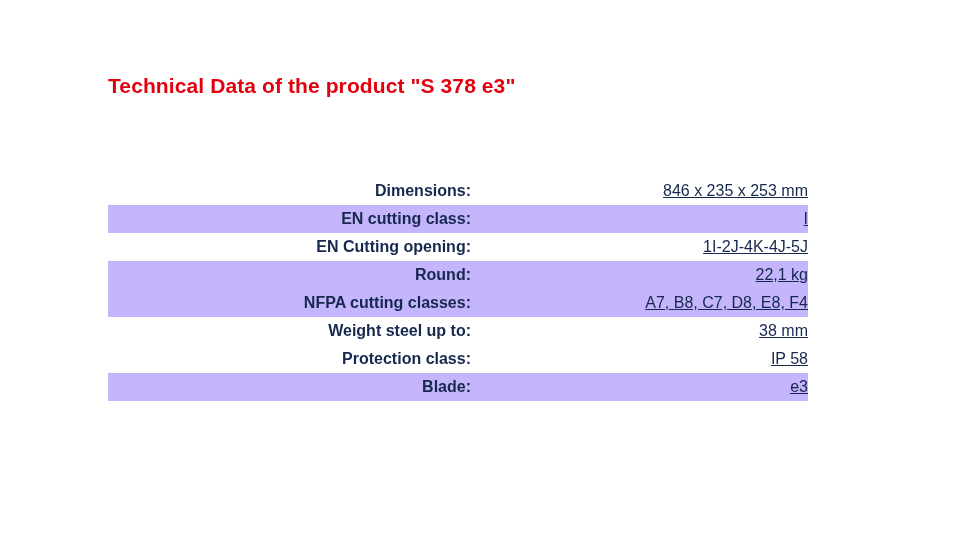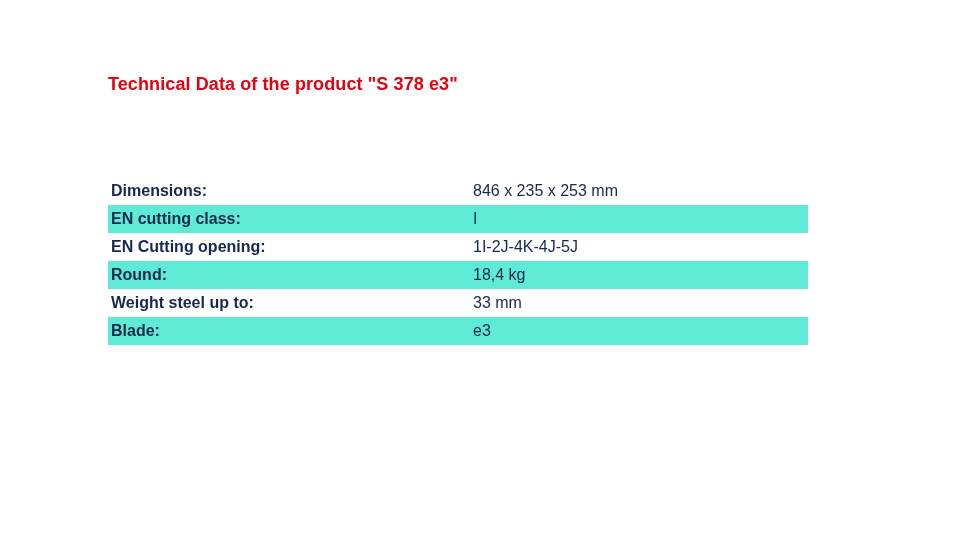--- a/index.html
+++ b/index.html
@@ -16,56 +16,58 @@
     position: relative;
   }
   .page {
     position: absolute;
     inset: 0;
   }
   .page-title {
     position: absolute;
     left: 108px;
     top: 74px;
-    font-size: 18px;
+    font-size: 21px;
     font-weight: bold;
     color: #e3000f;
     letter-spacing: 0.1px;
     white-space: nowrap;
   }
   .spec-table {
     position: absolute;
     left: 108px;
     top: 177px;
     width: 700px;
     border-collapse: collapse;
     table-layout: fixed;
+    text-align: right;
   }
   .spec-table tr {
     height: 28px;
   }
   .spec-table tr.band {
-    background: #5eead4;
+    background: #c4b5fd;
   }
   .spec-table td {
     padding: 0;
     vertical-align: middle;
     color: #16284d;
     font-size: 16px;
     line-height: 28px;
     white-space: nowrap;
   }
   td.spec-label {
     width: 360px;
     font-weight: bold;
     padding-left: 3px;
   }
   td.spec-value {
     font-weight: normal;
     padding-left: 2px;
+    text-decoration: underline;
   }
 </style>
 </head>
 <body>
 
 <div class="page">
 
   <div class="page-title">Technical Data of the product "S 378 e3"</div>
 
   <table class="spec-table">
@@ -81,31 +83,39 @@
         <td class="spec-value">I</td>
       </tr>
 
       <tr class="">
         <td class="spec-label">EN Cutting opening:</td>
         <td class="spec-value">1I-2J-4K-4J-5J</td>
       </tr>
 
       <tr class="band">
         <td class="spec-label">Round:</td>
-        <td class="spec-value">18,4 kg</td>
+        <td class="spec-value">22,1 kg</td>
       </tr>
 
 
+      <tr class="band">
+        <td class="spec-label">NFPA cutting classes:</td>
+        <td class="spec-value">A7, B8, C7, D8, E8, F4</td>
+      </tr>
 
       <tr class="">
         <td class="spec-label">Weight steel up to:</td>
-        <td class="spec-value">33 mm</td>
+        <td class="spec-value">38 mm</td>
       </tr>
 
 
+      <tr class="">
+        <td class="spec-label">Protection class:</td>
+        <td class="spec-value">IP 58</td>
+      </tr>
 
       <tr class="band">
         <td class="spec-label">Blade:</td>
         <td class="spec-value">e3</td>
       </tr>
 
     </tbody>
   </table>
 
 </div>

